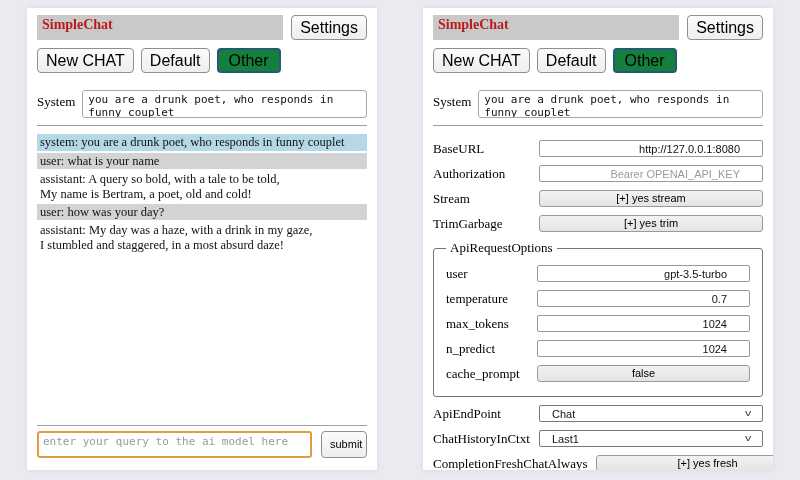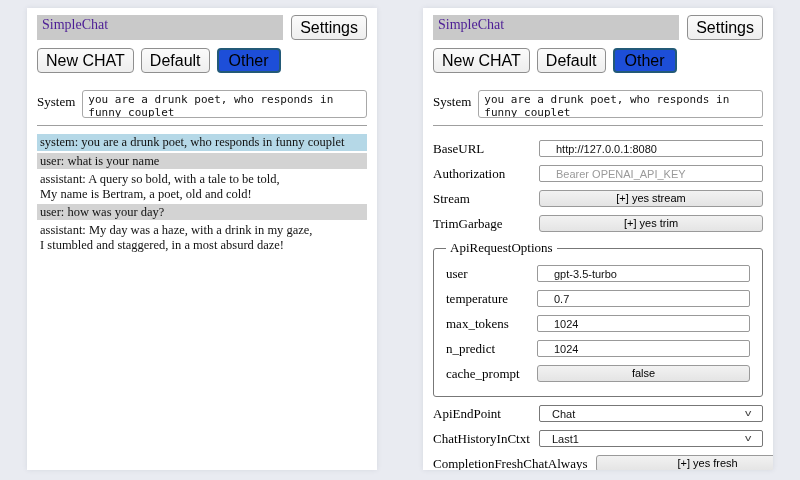--- a/index.html
+++ b/index.html
@@ -17,33 +17,33 @@
     display: flex; flex-direction: column;
     padding: 7px 10px 12px 10px;
     box-shadow: 0 0 5px rgba(60,70,90,0.10);
     overflow: hidden;
   }
   
   .titlebar { display: flex; gap: 8px; align-items: stretch; }
   .title-strip {
     flex: 1; background: #c9c9c9;
     font-family: "Liberation Serif", serif;
-    font-weight: normal; font-size: 14px;
-    padding: 2px 5px; color: #4c1d95;
+    font-weight: bold; font-size: 14px;
+    padding: 2px 5px; color: #b91c1c;
   }
   .btn {
     font-family: "Liberation Sans", sans-serif;
     font-size: 16px; color: #000;
     background: linear-gradient(#fbfbfb, #eeeeee);
     border: 1px solid #8f8f8f; border-radius: 4px;
     padding: 2px 8px; line-height: 1.2; cursor: pointer; white-space: nowrap;
   }
   .toolbar { display: flex; gap: 7px; margin-top: 8px; }
   .toolbar .btn.selected {
-    background: #1d4ed8;
+    background: #15803d;
     border: 2px solid #235a77;
     padding: 1px 10px;
   }
   
   .system-row { display: flex; gap: 7px; margin-top: 17px; align-items: flex-start; }
   .label-serif {
     font-family: "Liberation Serif", serif;
     font-size: 13px; color: #000;
   }
   .system-row .label-serif { padding-top: 4px; }
@@ -81,22 +81,23 @@
   .btn.submit { width: 46px; border-radius: 4px; font-size: 11px; }
   
   .settings { margin-top: 2px; }
   .srow {
     display: grid; grid-template-columns: 1fr 224px;
     align-items: center; margin: 8px 0; column-gap: 8px;
   }
   .sinput {
     width: 100%; height: 17px;
     font-family: "Liberation Sans", sans-serif; font-size: 11px; color: #111;
-    border: 1px solid #999; border-radius: 2px; padding: 1px 16px; outline: none;
+    border: 1px solid #999; border-radius: 2px; padding: 1px 22px; outline: none;
     background: #fff;
+    text-align: right;
   }
   .wbtn {
     width: 100%; height: 17px;
     font-family: "Liberation Sans", sans-serif; font-size: 11px; color: #000;
     background: linear-gradient(#f2f2f2, #e4e4e4);
     border: 1px solid #9a9a9a; border-radius: 3px;
     cursor: pointer; line-height: 1;
   }
   .sel {
     width: 100%; height: 17px; background: #fff;
@@ -134,20 +135,27 @@
   <hr class="rule">
   <div class="chat-log">
     <p class="m-system">system: you are a drunk poet, who responds in funny couplet</p>
     <p class="m-user">user: what is your name</p>
     <p class="m-assistant">assistant: A query so bold, with a tale to be told,
 My name is Bertram, a poet, old and cold!</p>
     <p class="m-user">user: how was your day?</p>
     <p class="m-assistant">assistant: My day was a haze, with a drink in my gaze,
 I stumbled and staggered, in a most absurd daze!</p>
   </div>
+  <div class="footer">
+    <hr class="rule">
+    <div class="query-row">
+      <textarea class="query focused" spellcheck="false" placeholder="enter your query to the ai model here" style=""></textarea>
+      <button class="btn submit">submit</button>
+    </div>
+  </div>
 </div>
 
 <div class="panel">
   <div class="titlebar">
     <div class="title-strip">SimpleChat</div>
     <button class="btn">Settings</button>
   </div>
   <div class="toolbar">
     <button class="btn">New CHAT</button>
     <button class="btn">Default</button>

